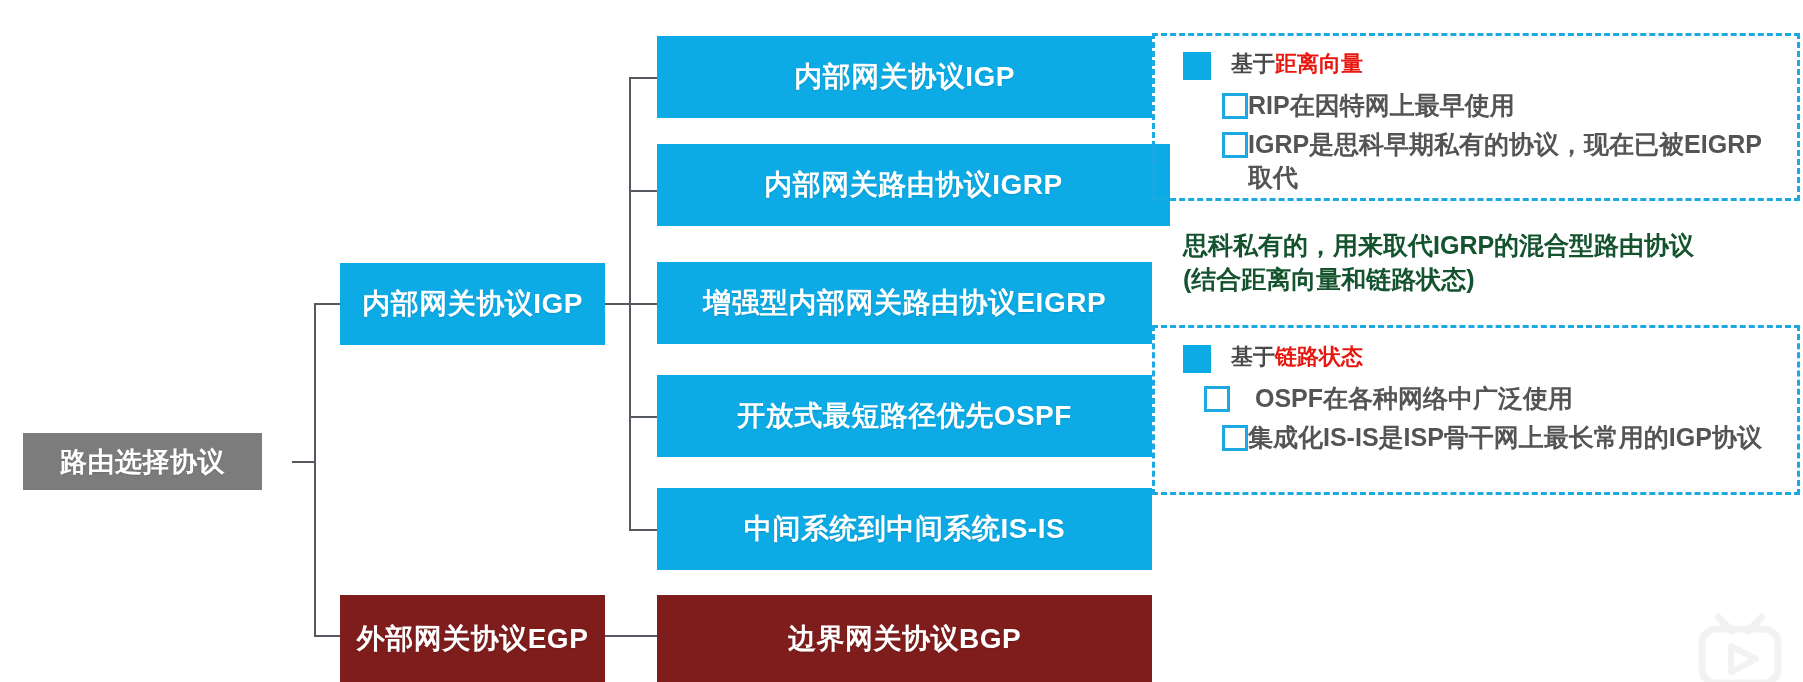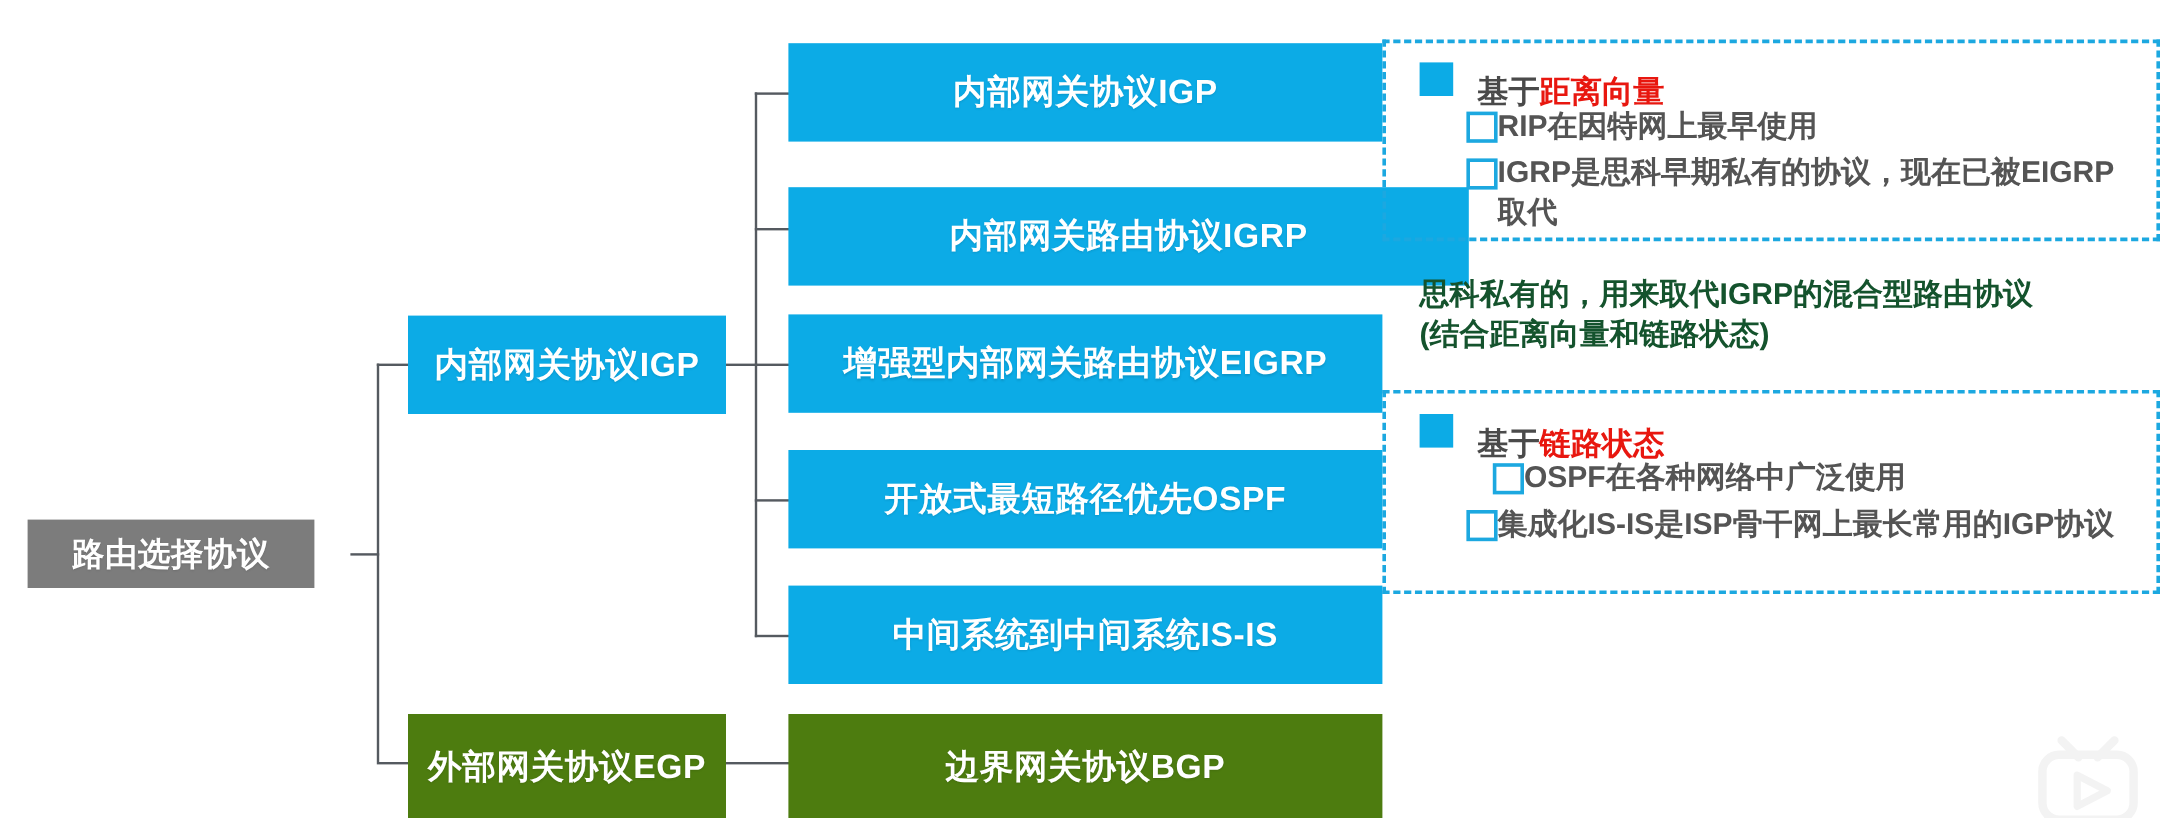--- a/index.html
+++ b/index.html
@@ -19,21 +19,21 @@
     color:#ffffff;
     font-weight:bold;
     text-align:center;
     letter-spacing:.5px;
     box-sizing:border-box;
     text-shadow:0 1px 2px rgba(0,0,0,.12);
     white-space:nowrap;
   }
   .node.root{background:#7c7c7c;font-size:27px;}
   .node.blue{background:#0cabe6;font-size:28px;}
-  .node.green{background:#4d7c0f;font-size:28px;}
+  .node.green{background:#7f1d1d;font-size:28px;}
 
   
   .ln{position:absolute;background:#555a60;}
   .ln.h{height:2px;}
   .ln.v{width:2px;}
 
   
   .dashbox{
     position:absolute;
     border:3px dashed #1ca8e0;
@@ -44,24 +44,23 @@
   .legend-row{
     position:absolute;
     display:flex;align-items:flex-start;
   }
   .swatch{
     width:28px;height:28px;background:#0cabe6;
     flex:0 0 28px;margin-top:3px;
   }
   .legend-title{
     margin-left:20px;
-    font-size:26px;font-weight:bold;color:#4a4a4a;
+    font-size:22px;font-weight:bold;color:#4a4a4a;
     white-space:nowrap;
     line-height:30px;
-    margin-top:12px;
   }
   .legend-title .hl{color:#e8170f;}
 
   .chk-row{
     position:absolute;
     display:flex;align-items:flex-start;
   }
   .chkbox{
     width:26px;height:26px;
     border:3px solid #1ca8e0;
@@ -112,21 +111,21 @@
   <div class="ln h" style="left:605px;top:635px;width:54px;"></div>
 
   <div class="node root" style="left:23px;top:433px;width:239px;height:57px;">路由选择协议</div>
 
   <div class="node blue" style="left:340px;top:263px;width:265px;height:82px;">内部网关协议IGP</div>
 
   <div class="node green" style="left:340px;top:595px;width:265px;height:87px;">外部网关协议EGP</div>
 
   <div class="node blue" style="left:657px;top:36px;width:495px;height:82px;">内部网关协议IGP</div>
 
-  <div class="node blue" style="left:657px;top:156px;width:567px;height:82px;">内部网关路由协议IGRP</div>
+  <div class="node blue" style="left:657px;top:144px;width:513px;height:82px;">内部网关路由协议IGRP</div>
 
   <div class="node blue" style="left:657px;top:262px;width:495px;height:82px;">增强型内部网关路由协议EIGRP</div>
 
   <div class="node blue" style="left:657px;top:488px;width:495px;height:82px;">中间系统到中间系统IS-IS</div>
 
   <div class="node blue" style="left:657px;top:375px;width:495px;height:82px;">开放式最短路径优先OSPF</div>
 
   <div class="node green" style="left:657px;top:595px;width:495px;height:87px;">边界网关协议BGP</div>
 
   <div class="dashbox" style="left:1152px;top:33px;width:648px;height:168px;"></div>
@@ -153,21 +152,21 @@
 
   <div class="dashbox" style="left:1152px;top:325px;width:648px;height:170px;"></div>
 
   <div class="legend-row" style="left:1183px;top:342px;">
     <div class="swatch"></div>
     <div class="legend-title">
       <span>基于</span><span class="hl">链路状态</span>
     </div>
   </div>
 
-  <div class="chk-row" style="left:1244px;top:382px;width:560px;">
+  <div class="chk-row" style="left:1204px;top:382px;width:560px;gap:25px;">
     <div class="chkbox"></div>
     <div class="chk-text">OSPF在各种网络中广泛使用</div>
   </div>
 
   <div class="chk-row" style="left:1222px;top:421px;width:560px;">
     <div class="chkbox"></div>
     <div class="chk-text">集成化IS-IS是ISP骨干网上最长常用的IGP协议</div>
   </div>
 
   <div class="wm" style="left:1690px;top:605px;width:100px;height:80px;">

